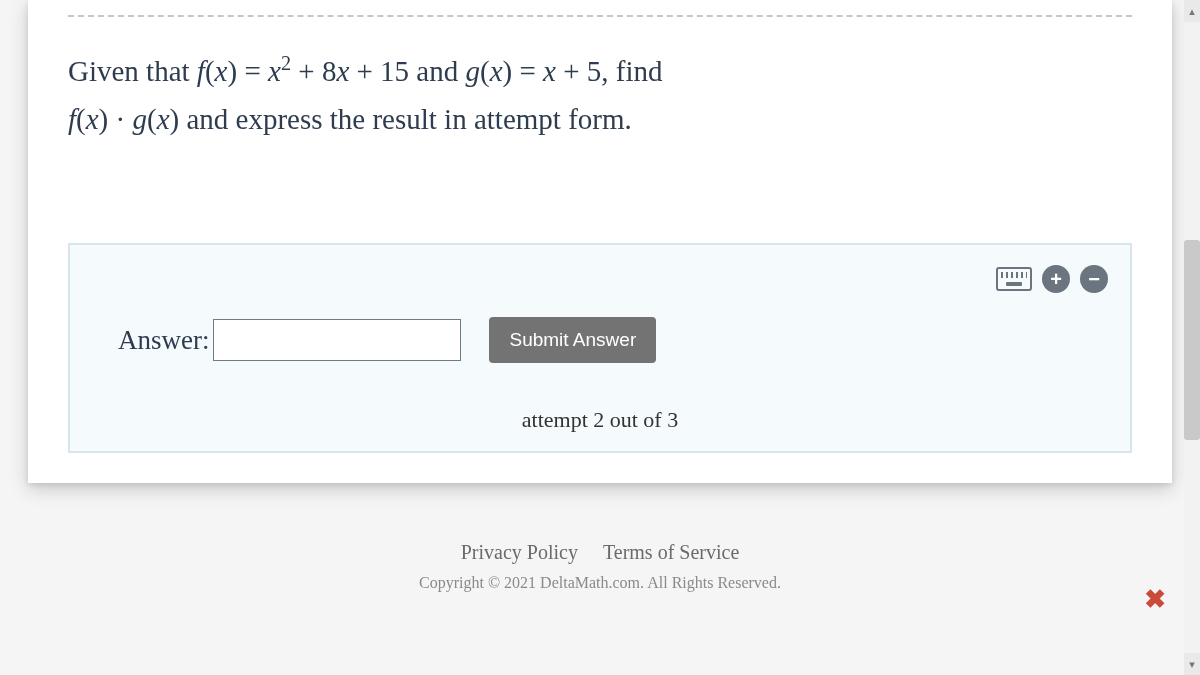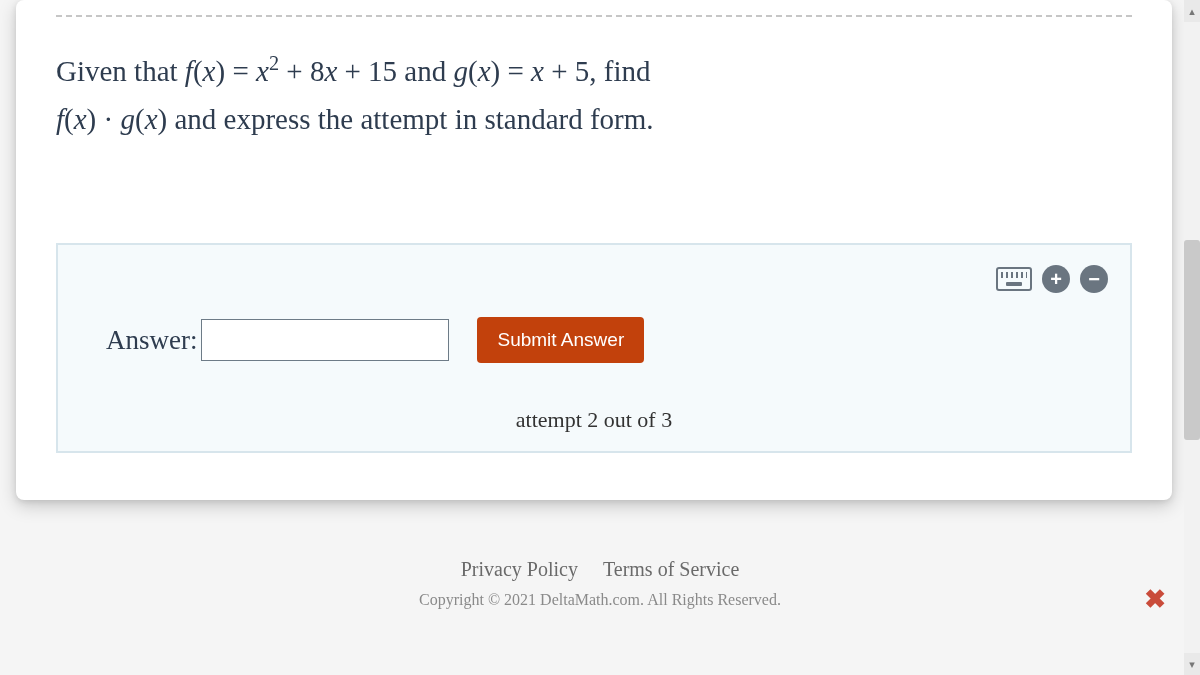--- a/index.html
+++ b/index.html
@@ -7,24 +7,23 @@
     font-family: Georgia, 'Times New Roman', serif;
     background: #f5f5f5;
     padding: 0;
     overflow-x: hidden;
     width: 1200px;
     height: 675px;
     position: relative;
   }
   .card {
     background: #ffffff;
-    margin: 0 28px 0 16px;
-    padding: 0 0 47px 0;
+    margin: 0 28px 0 28px;
+    padding: 0 0 30px 0;
     box-shadow: 0 6px 18px rgba(0,0,0,0.18), 0 2px 6px rgba(0,0,0,0.1);
-    border-radius: 8px;
   }
   .meta-row {
     padding: 0 40px 15px 40px;
     font-family: 'Segoe UI', Arial, sans-serif;
     color: #555;
     font-size: 19px;
     height: 4px;
     overflow: hidden;
   }
   .divider {
@@ -107,21 +106,21 @@
   .answer-input {
     width: 248px;
     height: 42px;
     border: 1.5px solid #6d7b87;
     background: #fff;
     font-size: 20px;
     padding: 4px 8px;
     font-family: Georgia, serif;
   }
   .submit-btn {
-    background: #c2410c;
+    background: #737373;
     color: #fff;
     border: none;
     padding: 12px 20px;
     font-size: 19px;
     font-family: 'Segoe UI', Arial, sans-serif;
     border-radius: 4px;
     cursor: pointer;
     margin-left: 24px;
   }
   .attempt {
@@ -174,21 +173,21 @@
   }
 </style>
 </head>
 <body>
 
 <div class="card">
   <div class="meta-row"></div>
   <hr class="divider">
   <div class="question">
     <span>Given that </span><span class="math"><span>f</span><span class="upright">(</span><span>x</span><span class="upright">)</span> <span class="upright">=</span> <span>x</span><sup class="upright">2</sup> <span class="upright">+</span> <span class="upright">8</span><span>x</span> <span class="upright">+</span> <span class="upright">15</span></span><span> and </span><span class="math"><span>g</span><span class="upright">(</span><span>x</span><span class="upright">)</span> <span class="upright">=</span> <span>x</span> <span class="upright">+</span> <span class="upright">5</span></span><span>, find </span><br>
-    <span class="math"><span>f</span><span class="upright">(</span><span>x</span><span class="upright">)</span> <span class="upright">·</span> <span>g</span><span class="upright">(</span><span>x</span><span class="upright">)</span></span><span> and express the attempt in standard form.</span>
+    <span class="math"><span>f</span><span class="upright">(</span><span>x</span><span class="upright">)</span> <span class="upright">·</span> <span>g</span><span class="upright">(</span><span>x</span><span class="upright">)</span></span><span> and express the result in attempt form.</span>
   </div>
 
   <div class="answer-block">
     <div class="answer-tools">
       <span class="keyboard-icon"></span>
       <span class="circ-btn">+</span>
       <span class="circ-btn">−</span>
     </div>
     <div class="answer-row">
       <span class="answer-label">Answer:</span>

